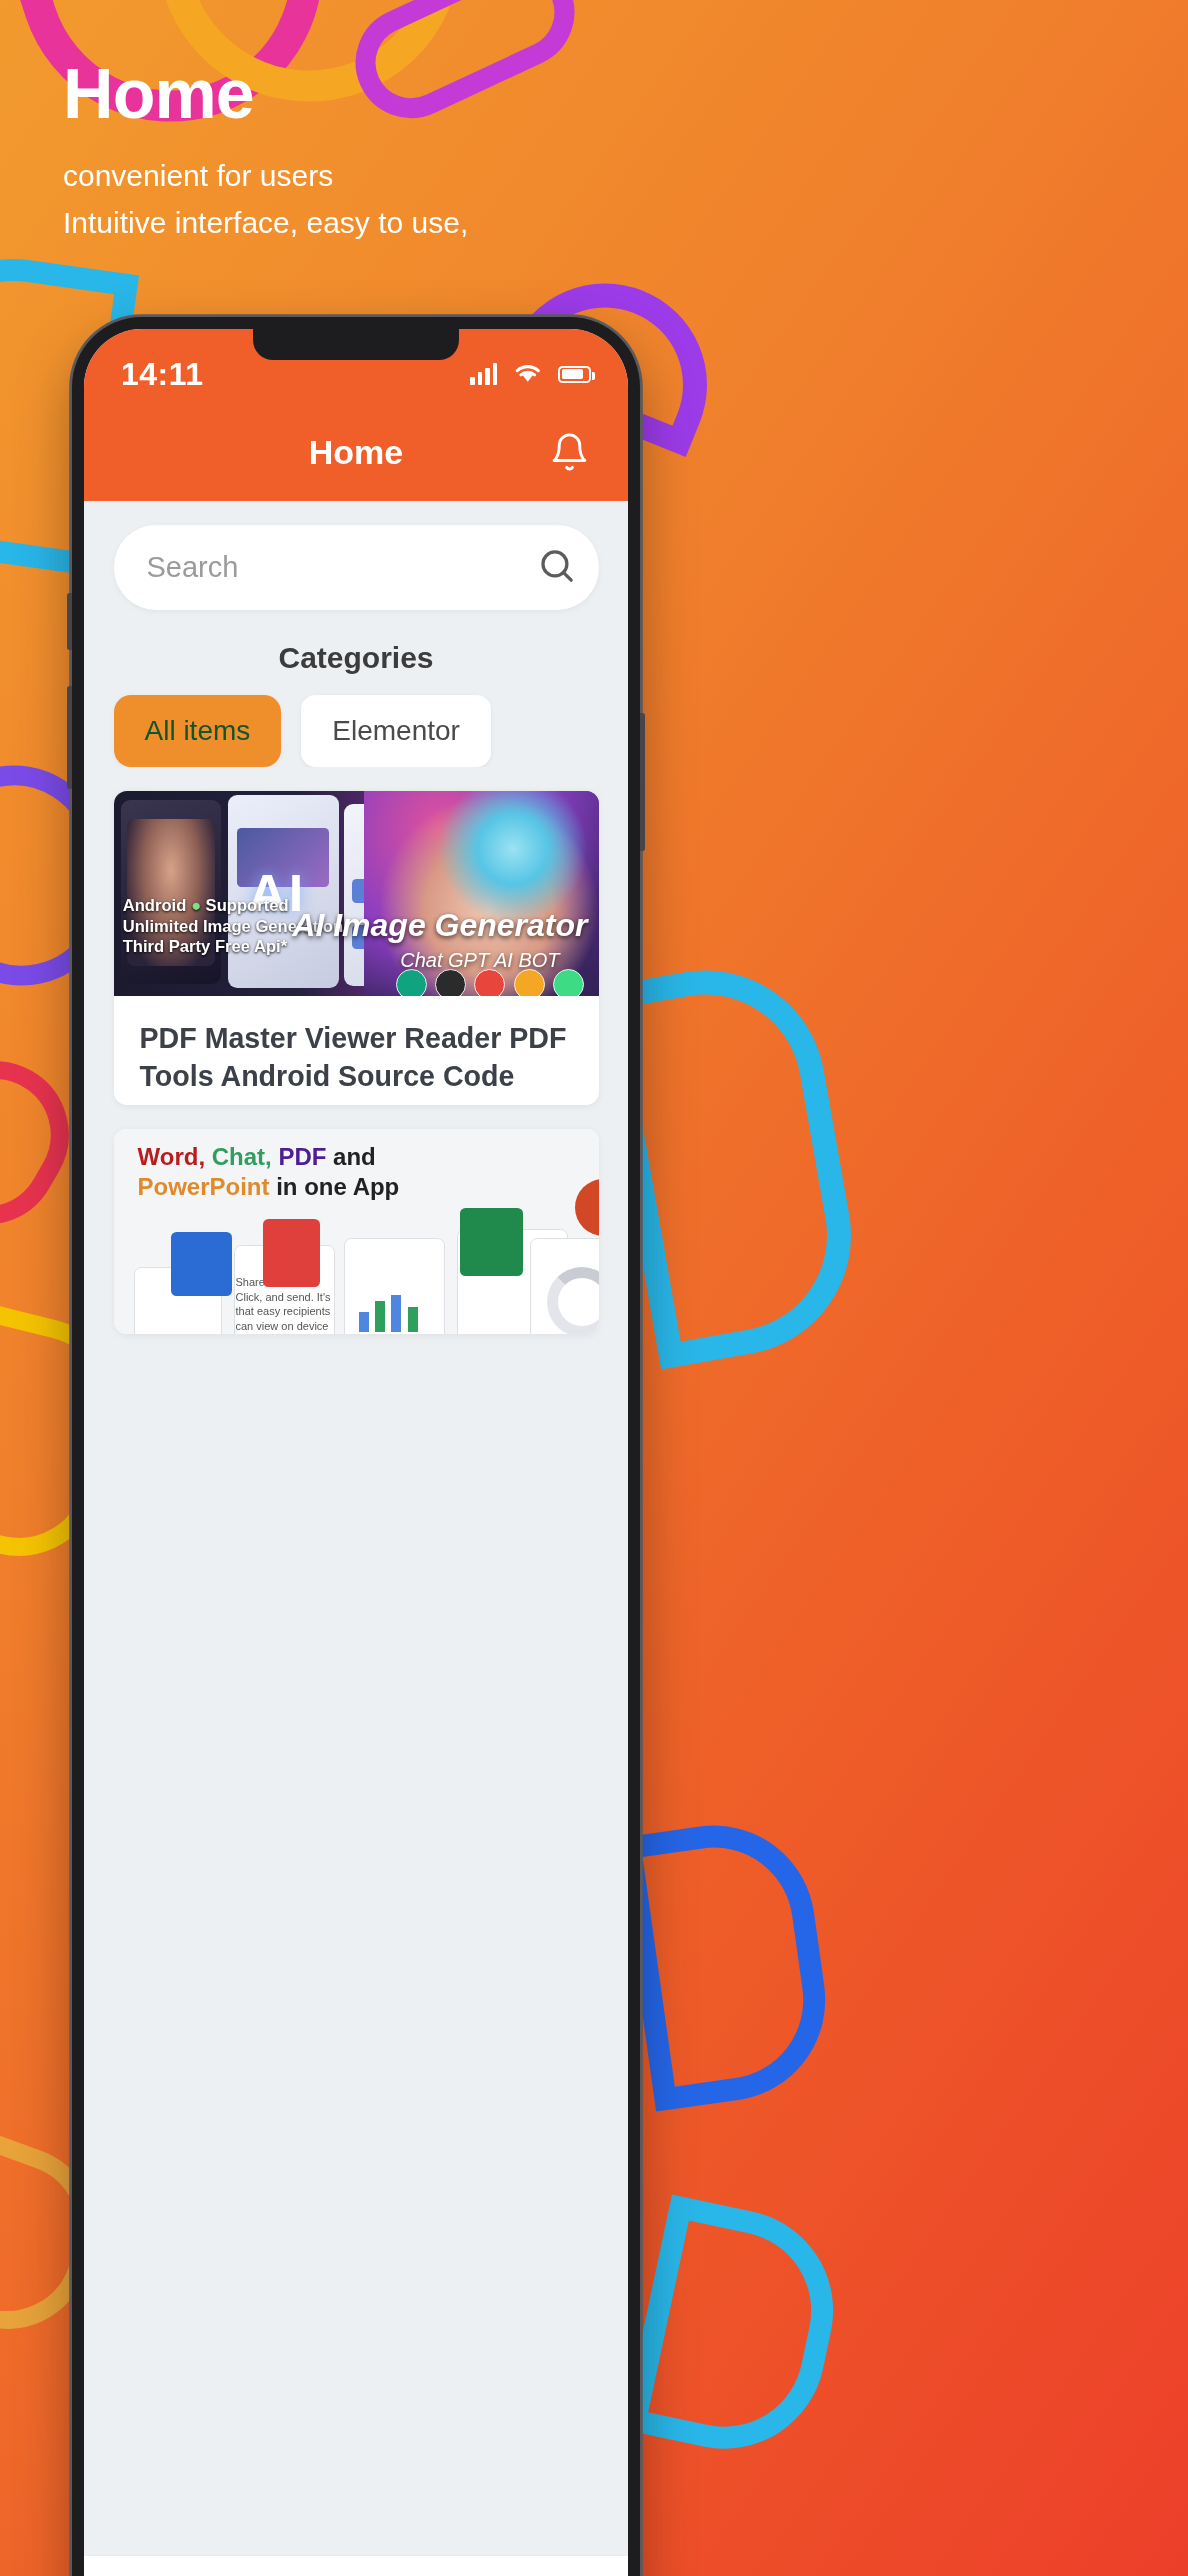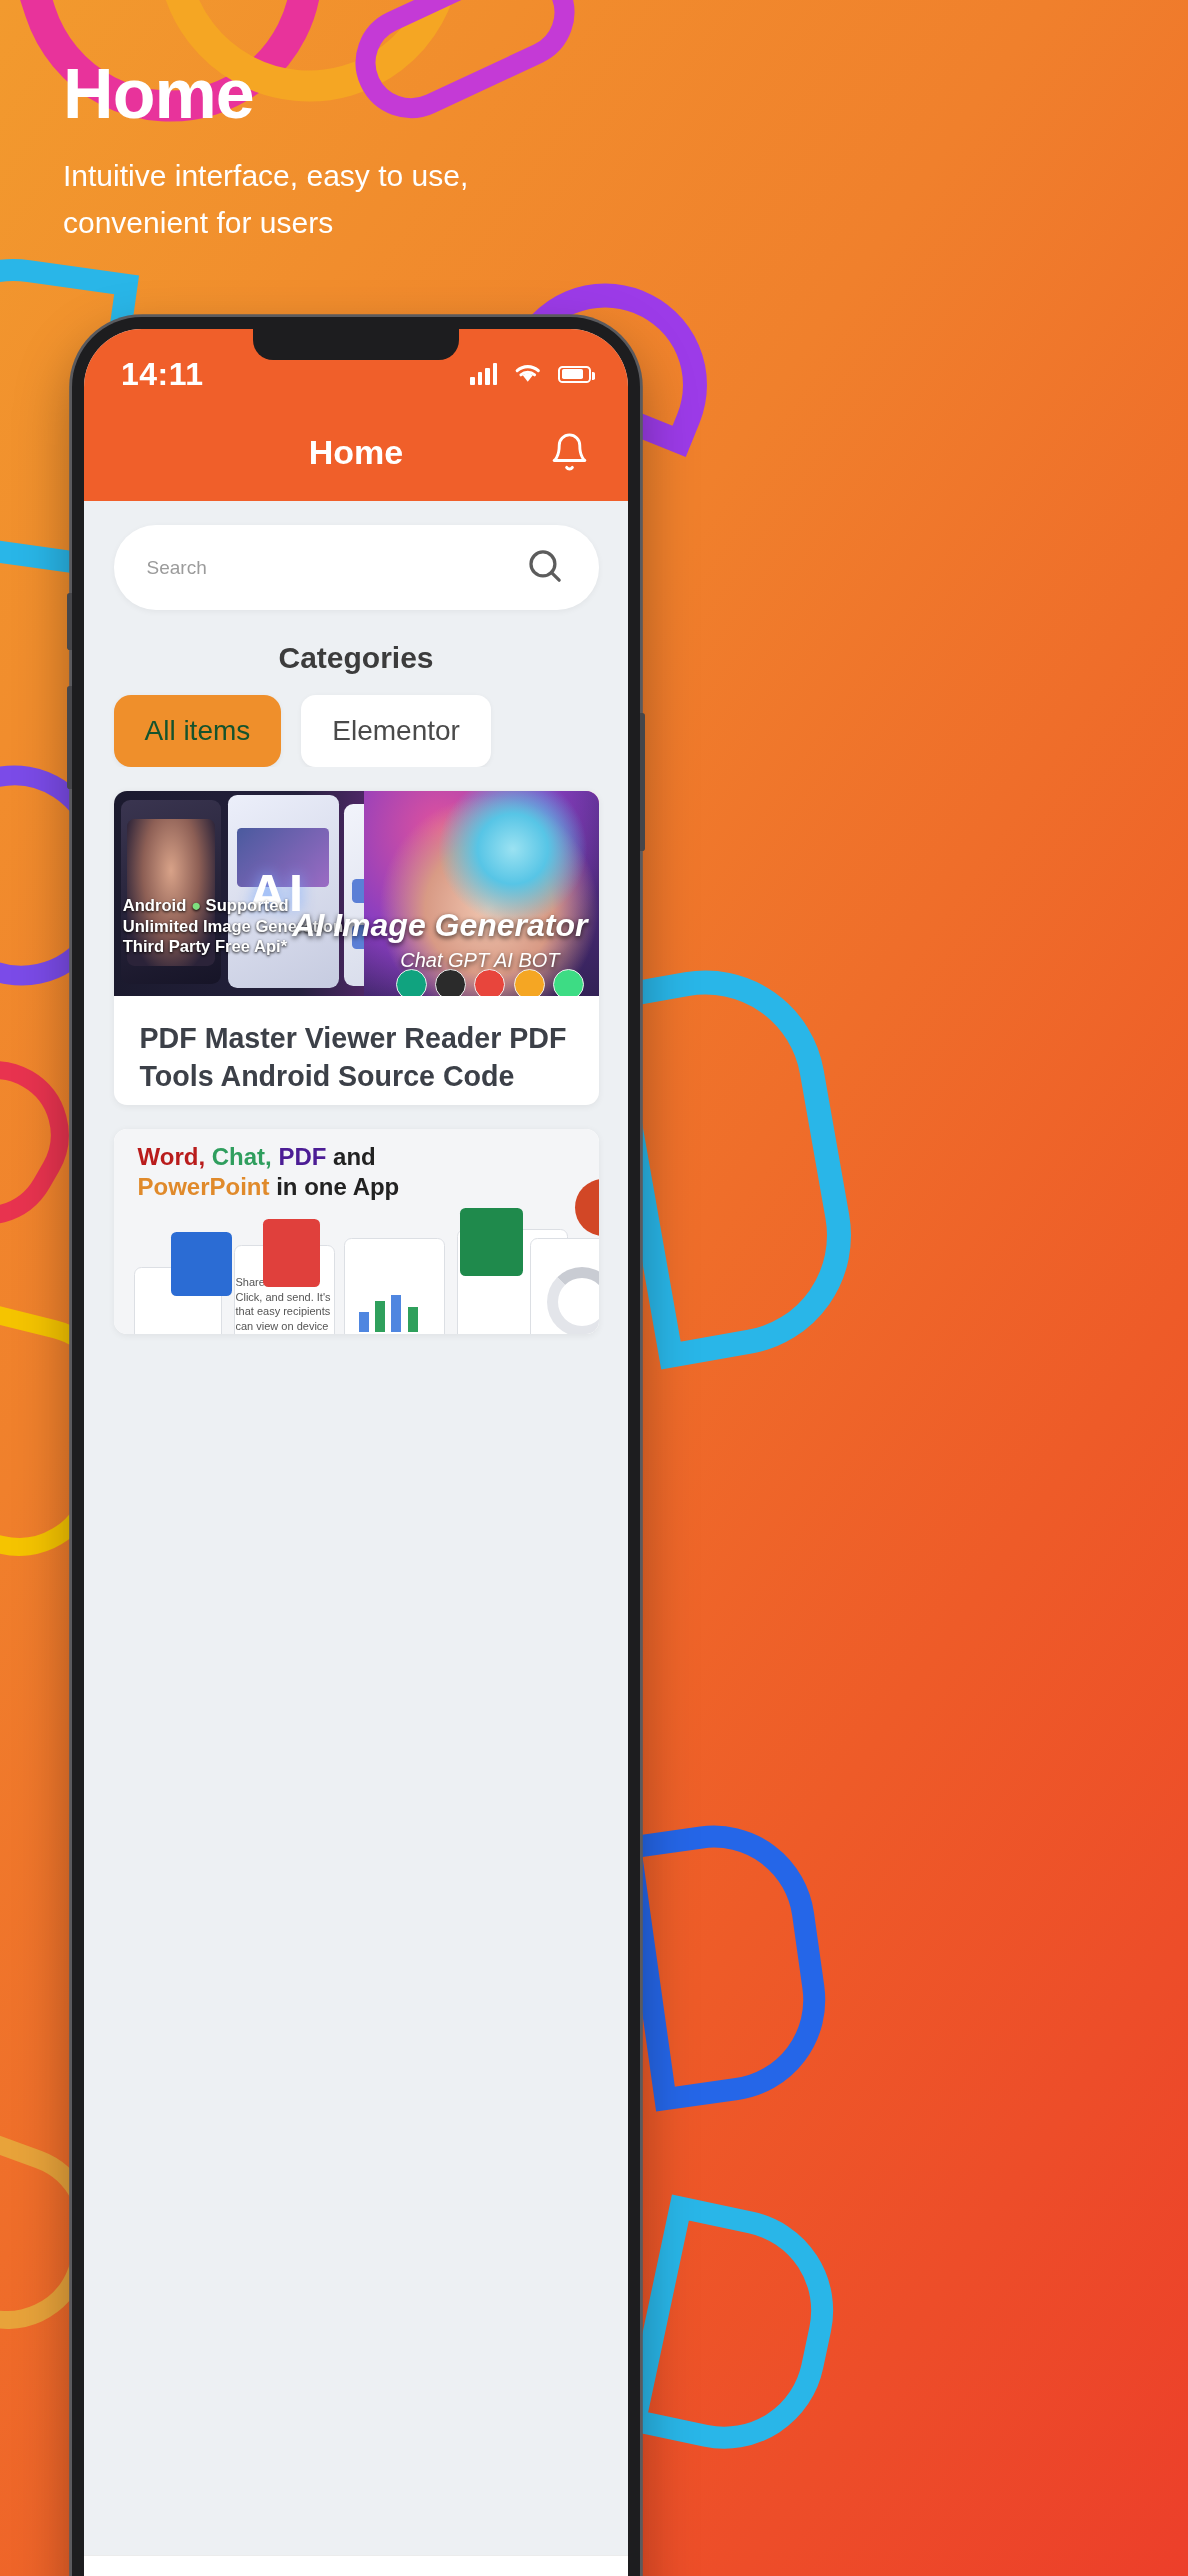--- a/index.html
+++ b/index.html
@@ -138,21 +138,21 @@
   }
 
   #search-wrap { padding:24px 29.5px 0 29.5px; }
   #searchbar {
     background:#fff; border-radius:42px; height:85px;
     display:flex; align-items:center; padding:0 33px; gap:13px;
     box-shadow:0 1.8px 6.4px rgba(0,0,0,.05);
   }
   #search-input {
     flex:1; border:none; outline:none; background:transparent;
-    font-family:"Liberation Sans", sans-serif; font-size:19px; color:#3a3a3a;
+    font-family:"Liberation Sans", sans-serif; font-size:29px; color:#3a3a3a;
   }
   #search-input::placeholder{ color:#9b9b9b; }
 
   #cat-title {
     text-align:center; font-size:30px; font-weight:bold; color:#3c3c3c;
     margin-top:31px;
   }
 
   #chips {
     display:flex; gap:20px; padding:20px 29.5px 0 29.5px;
@@ -314,22 +314,22 @@
   <div class="squiggle sq8"></div>
   <div class="squiggle sq9"></div>
   <div class="squiggle sq10"></div>
   <div class="squiggle sq11"></div>
   <div class="squiggle sq12"></div>
 </div>
 
 <div id="promo-text">
   <div id="promo-title">Home</div>
   <div id="promo-sub">
+    <div>convenient for users</div>
     <div>Intuitive interface, easy to use,</div>
-    <div>convenient for users</div>
   </div>
 </div>
 
 <div id="phone">
   <div id="side-btn-r"></div>
   <div id="screen">
     <div id="notch"></div>
 
     <div id="statusbar">
       <div id="status-time">14:11</div>

